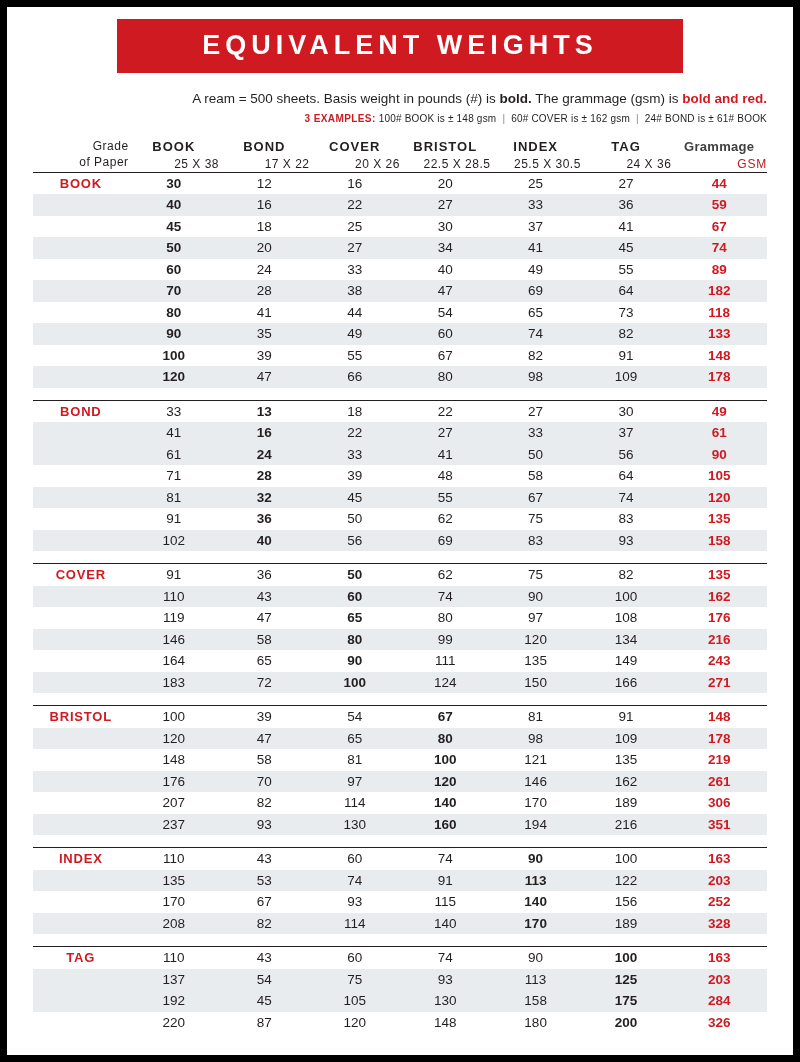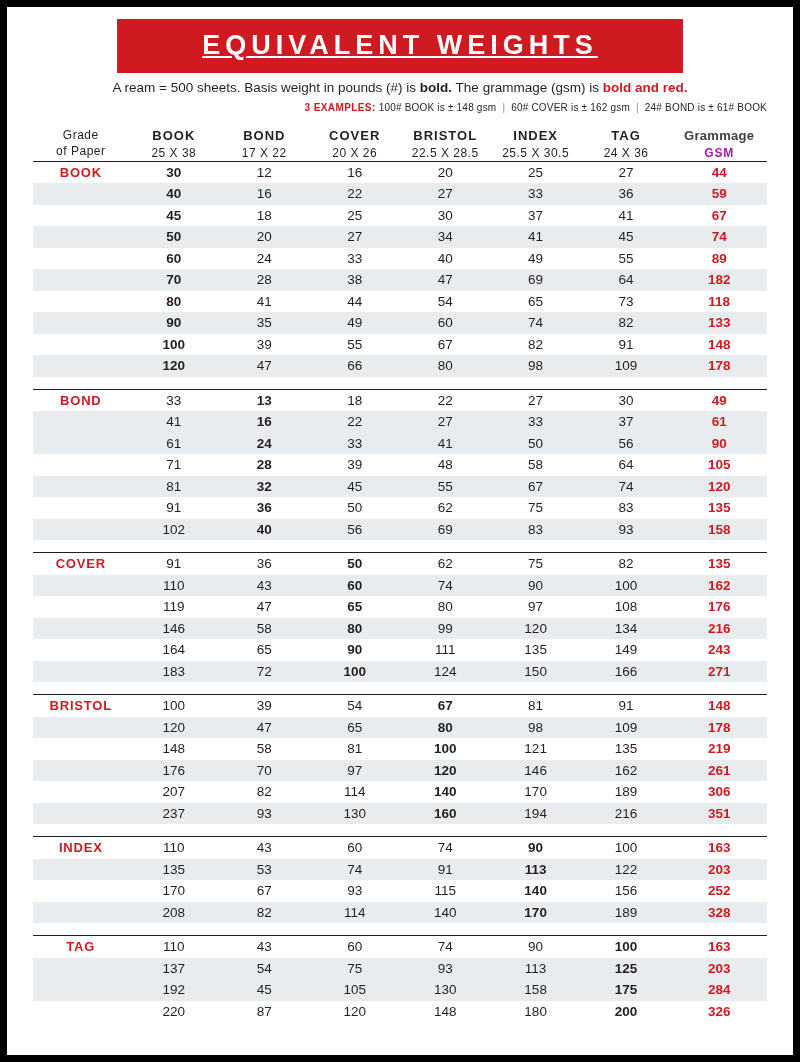--- a/index.html
+++ b/index.html
@@ -28,27 +28,26 @@
   
   .title-bar {
     background: #cf1a22;
     color: #ffffff;
     text-align: center;
     font-size: 27px;
     font-weight: bold;
     letter-spacing: 5px;
     padding: 11px 0 12px 0;
     margin: 0 84px;
-    text-decoration: underline;
   }
   
   .subtitle {
-    text-align: center;
+    text-align: right;
     font-size: 13.5px;
-    margin-top: 7px;
+    margin-top: 18px;
     color: #231f20;
   }
   .subtitle .red {
     color: #cf1a22;
     font-weight: bold;
   }
   .subtitle b { font-weight: bold; }
   .examples {
     text-align: right;
     font-size: 10px;
@@ -87,23 +86,24 @@
   thead th .name {
     font-weight: bold;
     letter-spacing: 1px;
     display: block;
     font-size: 13px;
   }
   thead th .dim {
     display: block;
     font-size: 12px;
     letter-spacing: .5px;
+    text-align: right;
   }
   thead th.gram .name { color: #404040; font-weight: bold; letter-spacing: .3px;}
-  thead th.gram .dim { color: #a21caf; font-weight: bold; letter-spacing: .8px;}
+  thead th.gram .dim { color: #b91c1c; font-weight: normal; letter-spacing: .8px;}
   thead th.grade {
     font-size: 13px;
     letter-spacing: .3px;
   }
   thead tr { border-bottom: 1.5px solid #231f20; }
   tbody td {
     text-align: center;
     font-size: 13.5px;
     height: 21.5px;
     line-height: 21.5px;

